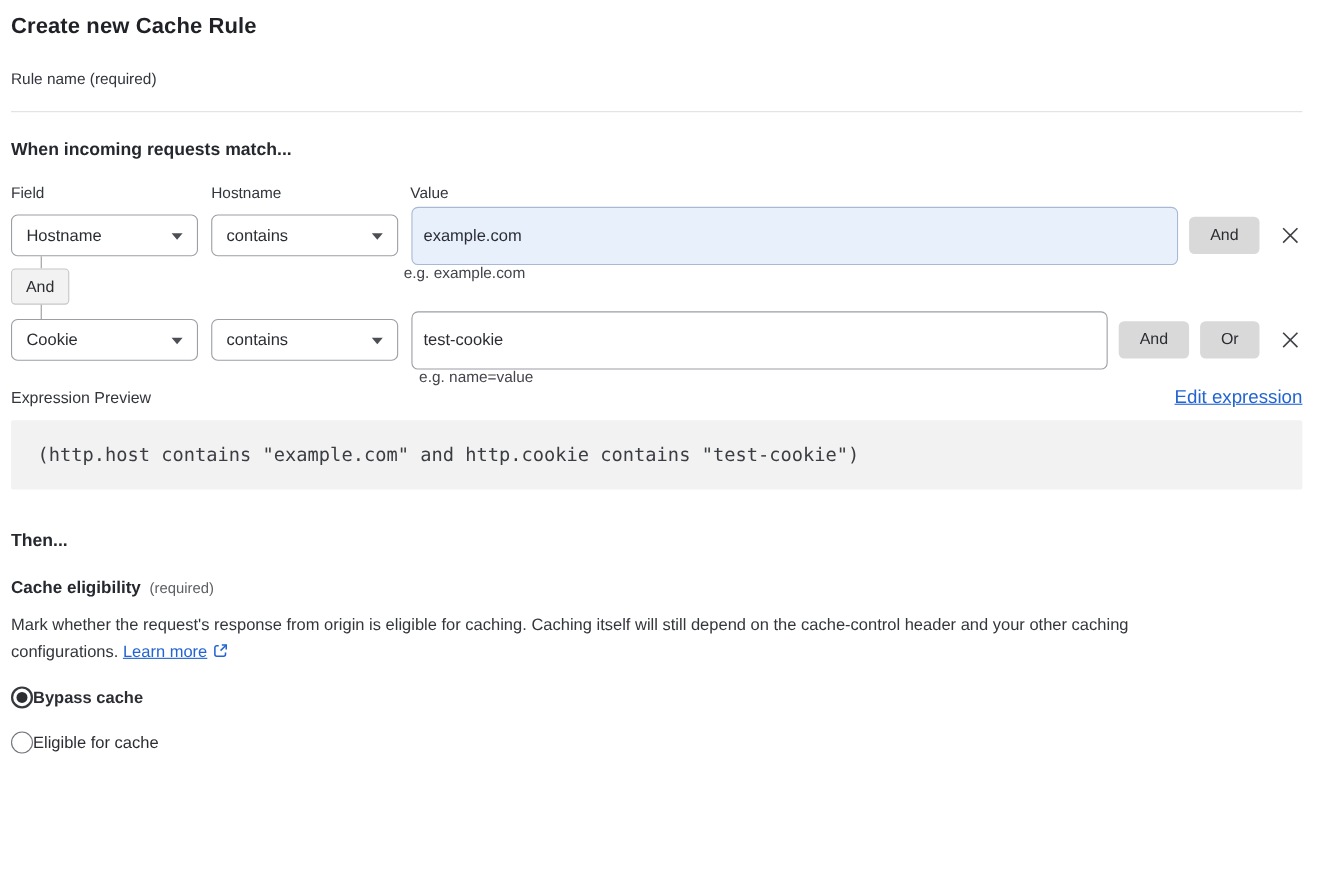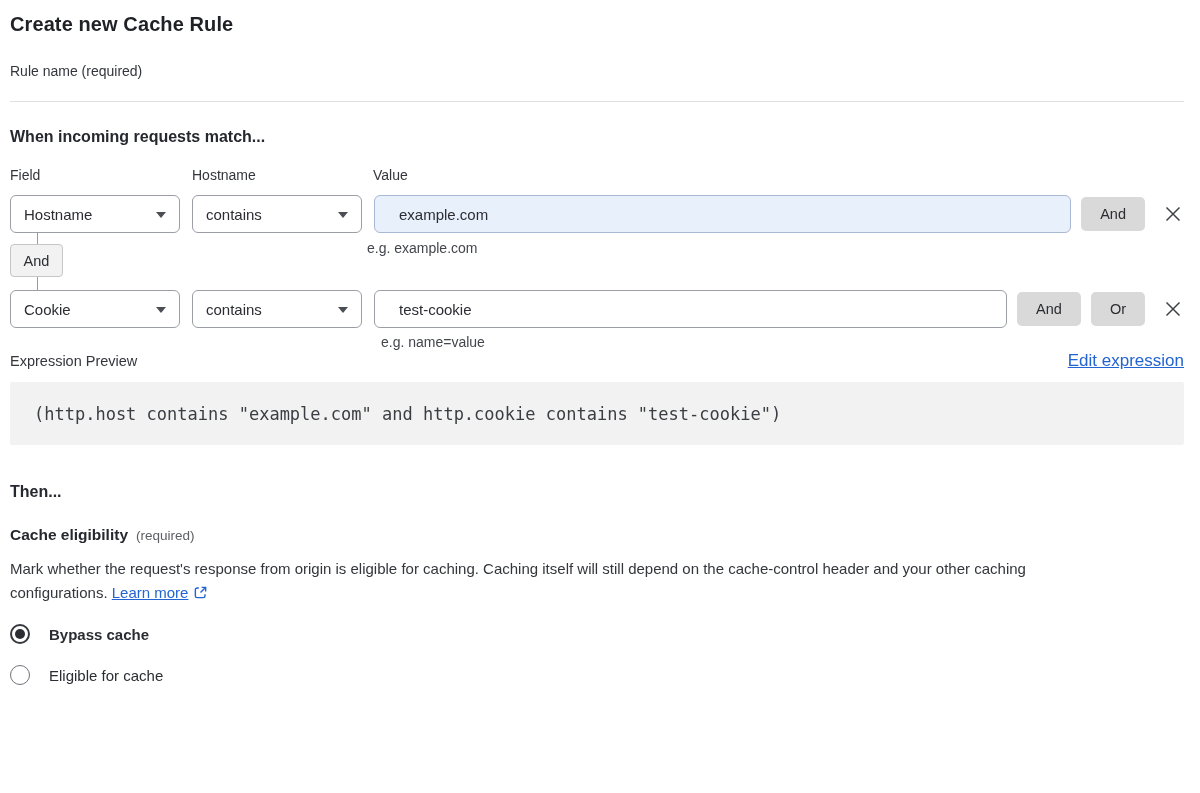--- a/index.html
+++ b/index.html
@@ -41,22 +41,22 @@
     display: flex; align-items: center; padding: 0 30px 0 13px;
     font-size: 15px; color: #2b2d33; cursor: pointer; margin-right: 12px;
   }
   .caret {
     position: absolute; right: 13px; top: 16px;
     width: 0; height: 0;
     border-left: 5.5px solid transparent; border-right: 5.5px solid transparent;
     border-top: 6.5px solid #4b4e54;
   }
   .value-input {
-    flex: 1 1 auto; height: 38px; border: 1px solid #9b9ea4; border-radius: 6px;
-    padding: 0 24px; font-size: 15px; color: #2b2d33; background: #fff; outline: none;
+    flex: 1 1 auto; height: 53px; border: 1px solid #9b9ea4; border-radius: 6px;
+    padding: 0 10px; font-size: 15px; color: #2b2d33; background: #fff; outline: none;
     font-family: "Liberation Sans", "DejaVu Sans", sans-serif; min-width: 0;
   }
   .value-input.highlight { background: #e8f0fc; border-color: #a9b8d4; }
 
   .gray-btn {
     flex: 0 0 auto; height: 34px; margin-left: 10px; padding: 0 19px;
     background: #d9d9d9; color: #2b2d33; border: none; border-radius: 5px;
     font-size: 14.5px; font-family: "Liberation Sans", "DejaVu Sans", sans-serif;
     cursor: pointer;
   }
@@ -106,21 +106,21 @@
   .radio {
     width: 20px; height: 20px; border-radius: 50%; background: #fff;
     border: 1.5px solid #707379; flex: 0 0 20px; position: relative; cursor: pointer;
   }
   .radio.selected { border: 2px solid #35383d; }
   .radio.selected::after {
     content: ""; position: absolute; left: 50%; top: 50%;
     width: 10px; height: 10px; margin: -5px 0 0 -5px;
     border-radius: 50%; background: #2b2d33;
   }
-  .radio-label { margin-left: 19px; font-size: 15px; color: #2b2d33; }
+  .radio-label { font-size: 15px; color: #2b2d33; }
   .radio-label.bold { font-weight: 700; }
 </style>
 </head>
 <body>
 
 <div class="page">
 
   <h1 class="page-title">Create new Cache Rule</h1>
 
   <div class="field-label">Rule name (required)</div>

